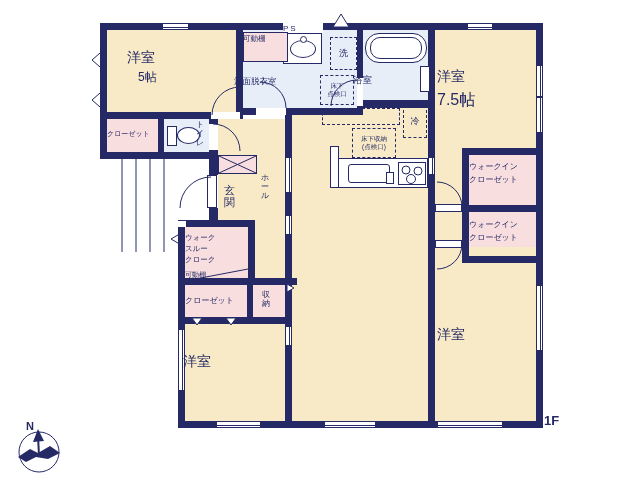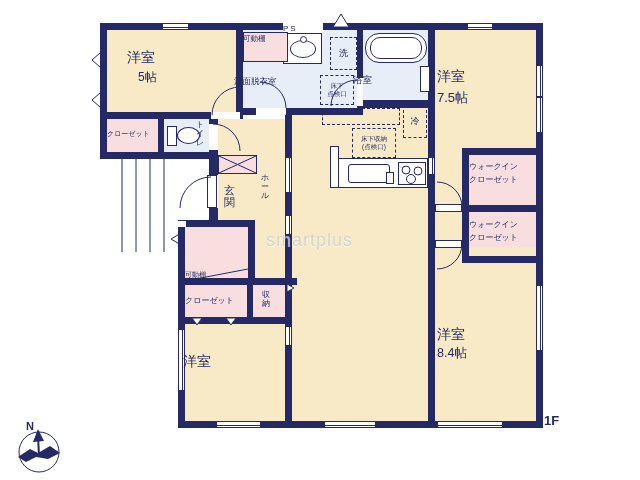--- a/index.html
+++ b/index.html
@@ -178,21 +178,21 @@
     </g>
   </svg>
 
   <div class="lbl" style="left:127px;top:49px;width:100px;font-size:14px;">洋室</div>
   <div class="lbl" style="left:138px;top:70px;width:100px;font-size:12px;">5帖</div>
   <div class="lbl" style="left:243px;top:34px;width:45px;font-size:7.5px;">可動棚</div>
   <div class="lbl" style="left:283px;top:24px;width:40px;font-size:8px;letter-spacing:2px;">PS</div>
   <div class="lbl" style="left:234px;top:76px;width:108px;font-size:8.5px;">洗面脱衣室</div>
   <div class="lbl" style="left:353px;top:74px;width:66px;font-size:9.5px;">浴室</div>
   <div class="lbl" style="left:437px;top:68px;width:100px;font-size:14px;">洋室</div>
-  <div class="lbl" style="left:437px;top:90px;width:100px;font-size:13px;">7.5帖</div>
+  <div class="lbl" style="left:437px;top:90px;width:100px;font-size:16px;">7.5帖</div>
   <div class="lbl" style="left:107px;top:130px;width:51px;font-size:7px;">クローゼット</div>
   <div class="vcol" style="left:196px;top:121px;font-size:8px;">
     <span>ト</span>
       <span>イ</span>
       <span>レ</span>
   </div>
   <div class="vcol" style="left:224px;top:184px;font-size:11px;">
     <span>玄</span>
       <span>関</span>
   </div>
@@ -202,26 +202,29 @@
       <span>ル</span>
   </div>
   <div class="lbl" style="left:469px;top:161px;width:67px;font-size:8px;line-height:1.6;">
     <span>ウォークイン</span>
       <span>クローゼット</span>
   </div>
   <div class="lbl" style="left:469px;top:219px;width:67px;font-size:8px;line-height:1.6;">
     <span>ウォークイン</span>
       <span>クローゼット</span>
   </div>
+  <div class="lbl" style="left:185px;top:233px;width:63px;font-size:7.5px;line-height:1.45;">
+    <span>ウォーク</span>
+    <span>スルー</span>
+    <span>クローク</span>
+  </div>
   <div class="lbl" style="left:185px;top:271px;width:63px;font-size:7px;">可動棚</div>
   <div class="lbl" style="left:185px;top:296px;width:62px;font-size:8px;">クローゼット</div>
   <div class="vcol" style="left:262px;top:291px;font-size:8px;">
     <span>収</span>
       <span>納</span>
   </div>
   <div class="lbl" style="left:183px;top:353px;width:100px;font-size:14px;">洋室</div>
   <div class="lbl" style="left:437px;top:326px;width:100px;font-size:14px;">洋室</div>
-  <div class="lbl" style="left:437px;top:346px;width:100px;font-size:12.5px;">8.4帖</div>
   <div class="lbl" style="left:544px;top:413px;width:24px;font-size:13px;font-weight:600;">1F</div>
   <div class="lbl" style="left:26px;top:420px;width:24px;font-size:11px;font-weight:700;">N</div>
-  <div class="wm" style="left:266px;top:230px;">smartplus</div>
 
 </div>
 
 </body></html>

